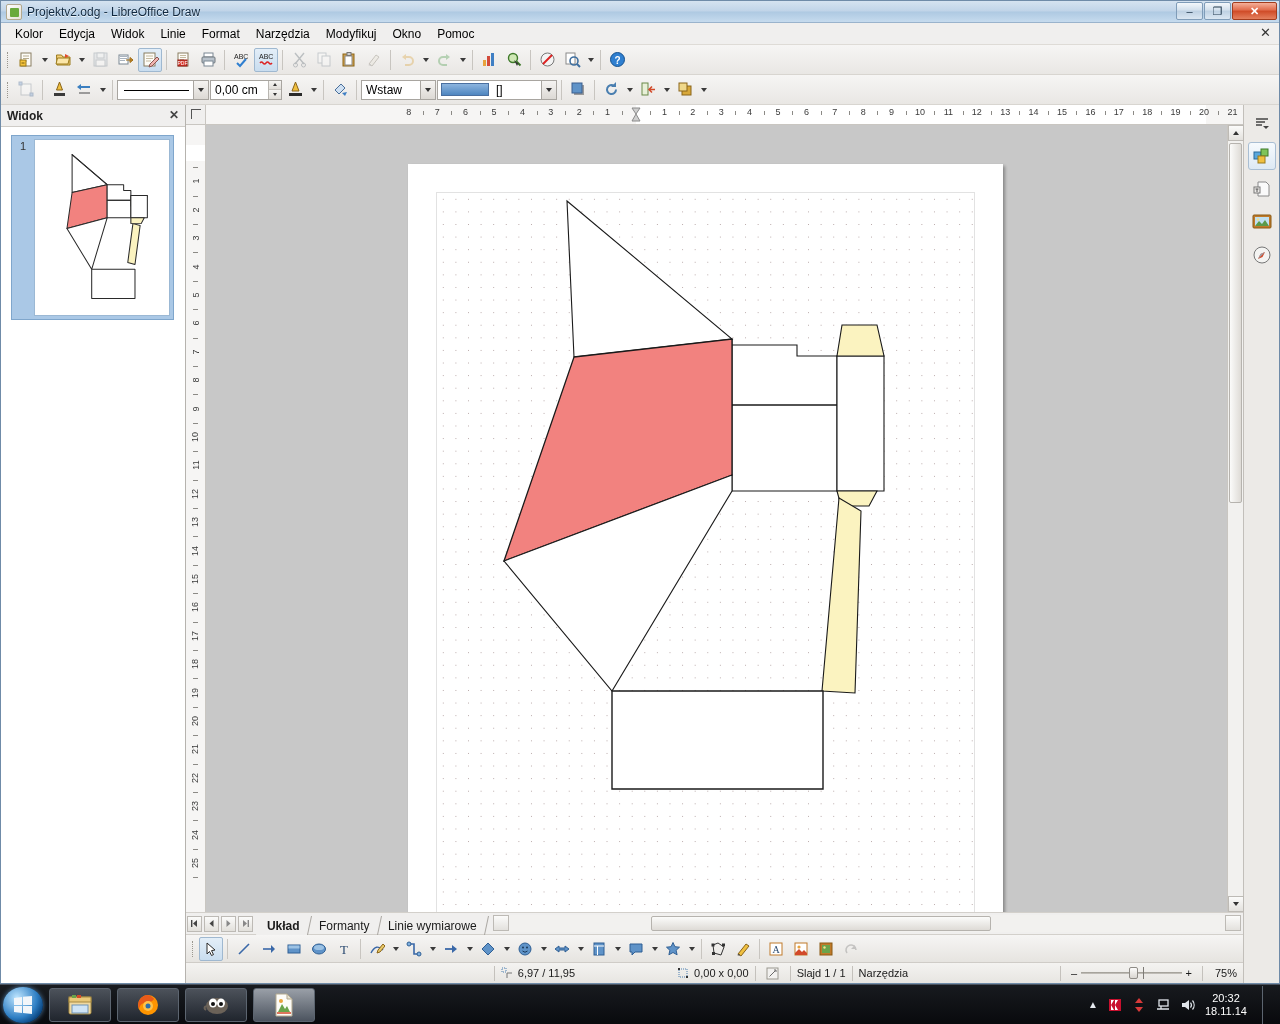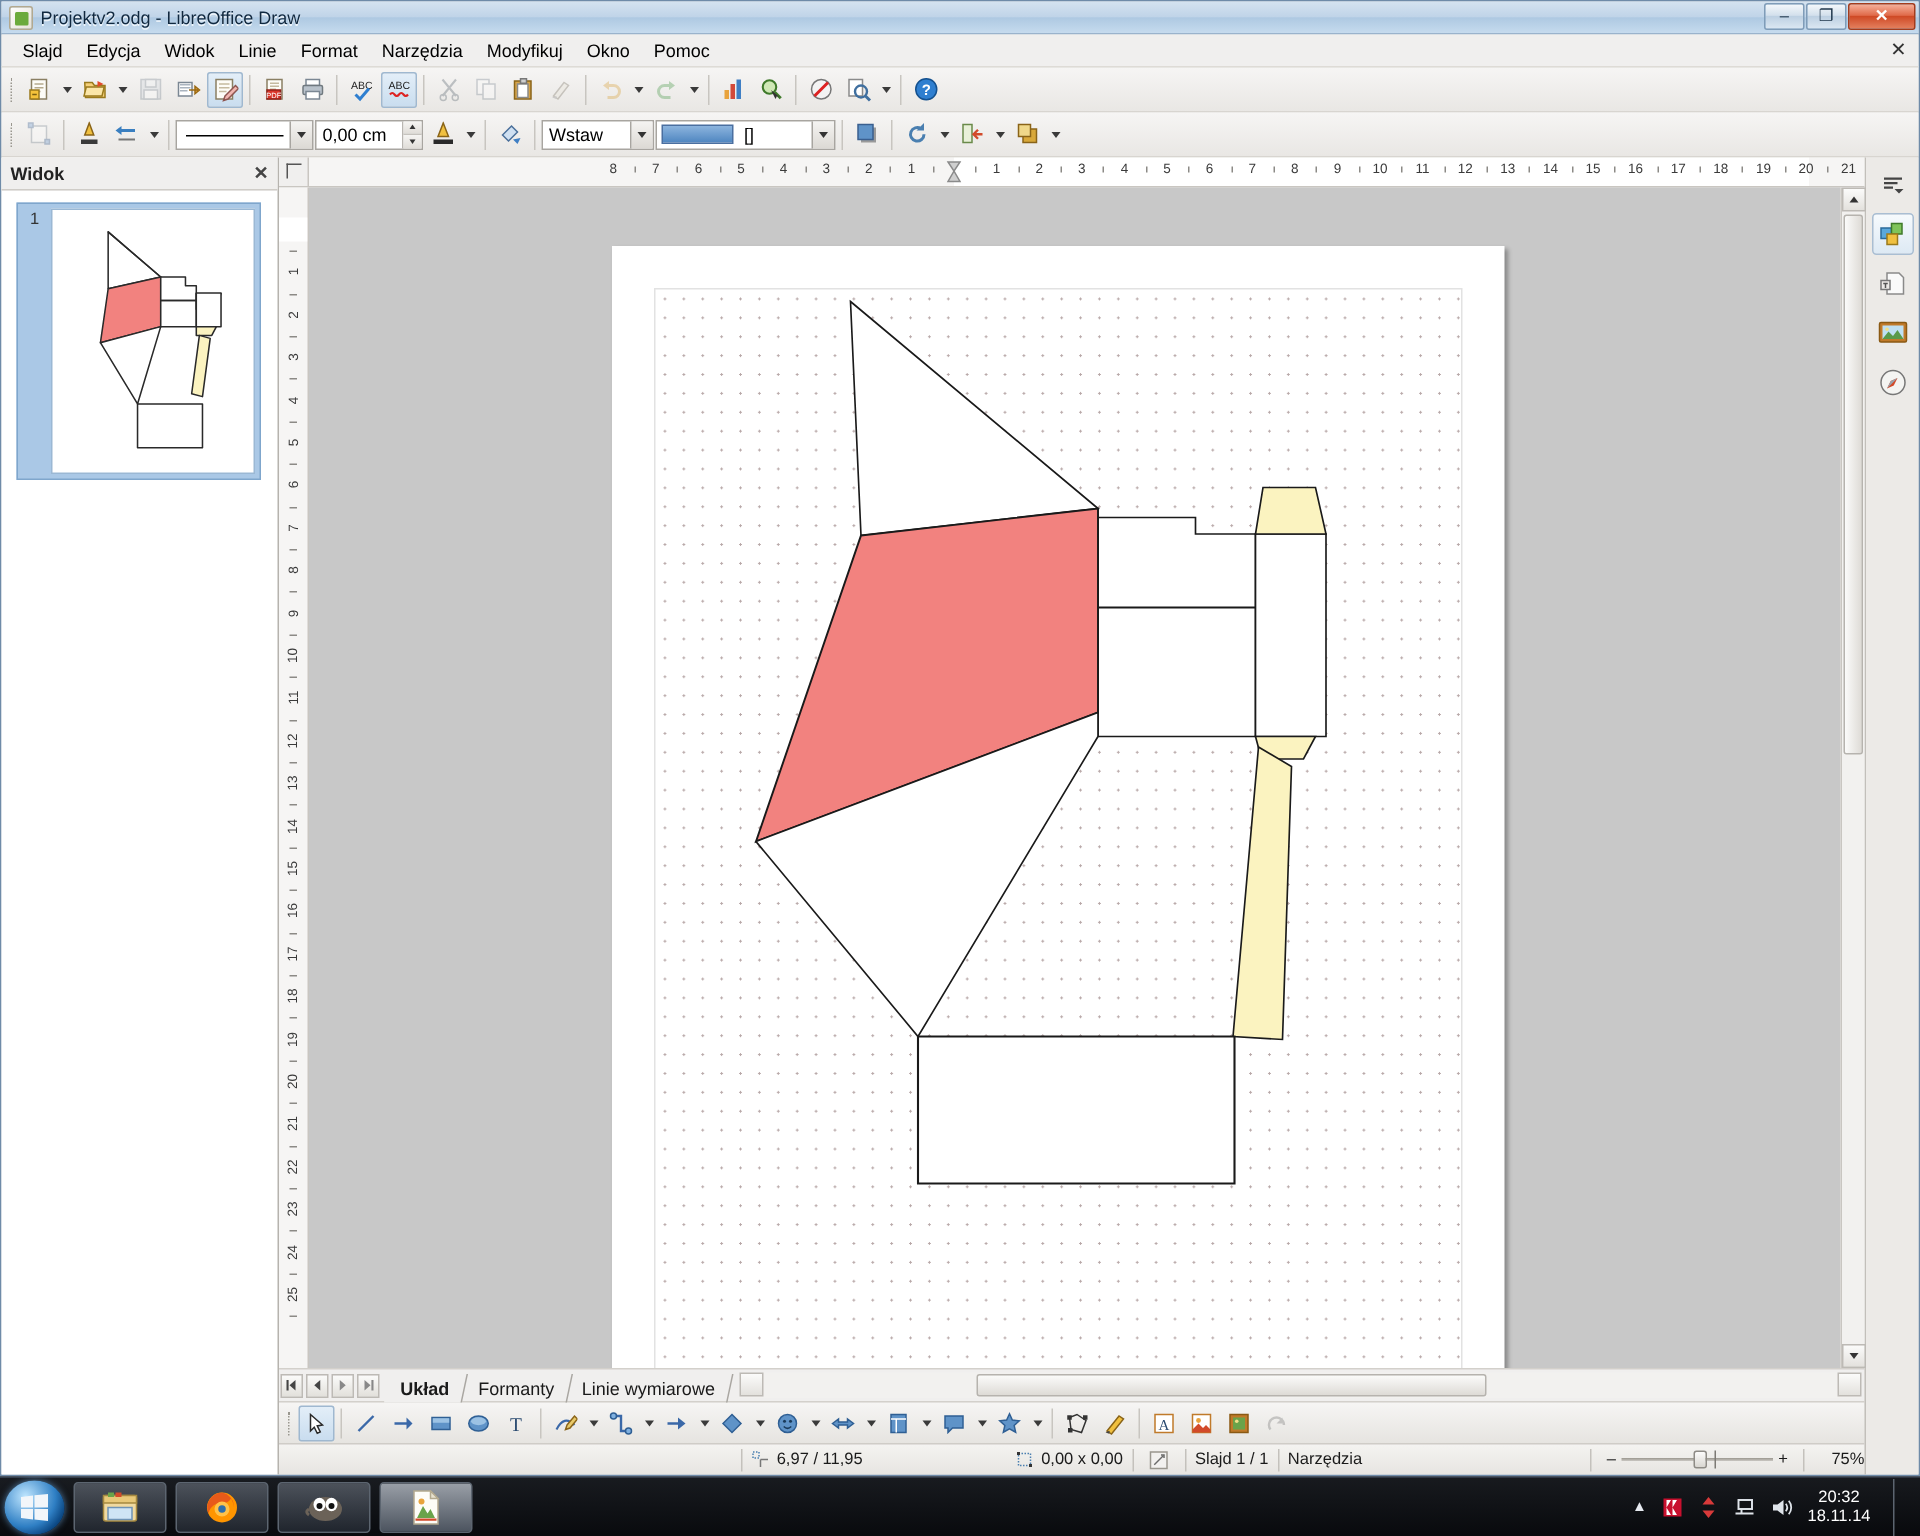--- a/index.html
+++ b/index.html
@@ -267,21 +267,21 @@
         <div class="wbtn">
             <span>❐</span>
           </div>
         <div class="wbtn close">
             <span>✕</span>
           </div>
       </div>
     </div>
 
     <div class="menubar">
-      <div class="menu-item">Slajd</div>
+      <div class="menu-item">Kolor</div>
       <div class="menu-item">Edycja</div>
       <div class="menu-item">Widok</div>
       <div class="menu-item">Linie</div>
       <div class="menu-item">Format</div>
       <div class="menu-item">Narzędzia</div>
       <div class="menu-item">Modyfikuj</div>
       <div class="menu-item">Okno</div>
       <div class="menu-item">Pomoc</div>
       <div class="doc-close">✕</div>
     </div>
@@ -991,21 +991,21 @@
           </div>
           <div class="st-sep"></div>
           <span style="margin:0 4px">–</span>
           <div class="zoomslider">
             <div class="track"></div>
             <div class="knob"></div>
             <div class="mid"></div>
           </div>
           <span style="margin:0 4px">+</span>
           <div class="st-sep"></div>
-          <span style="width:40px; text-align:right">75%</span>
+          <span style="width:40px; text-align:center">75%</span>
         </div>
       </div>
 
       <div class="sidebar">
         <div class="sb-item">
           <svg width="18" height="18" viewBox="0 0 18 18">
               <path d="M3 5h12M3 8h9M3 11h6" stroke="#444" stroke-width="1.5"></path>
               <path d="M10 12l3 3 3-3z" fill="#444"></path>
             </svg>
         </div>

